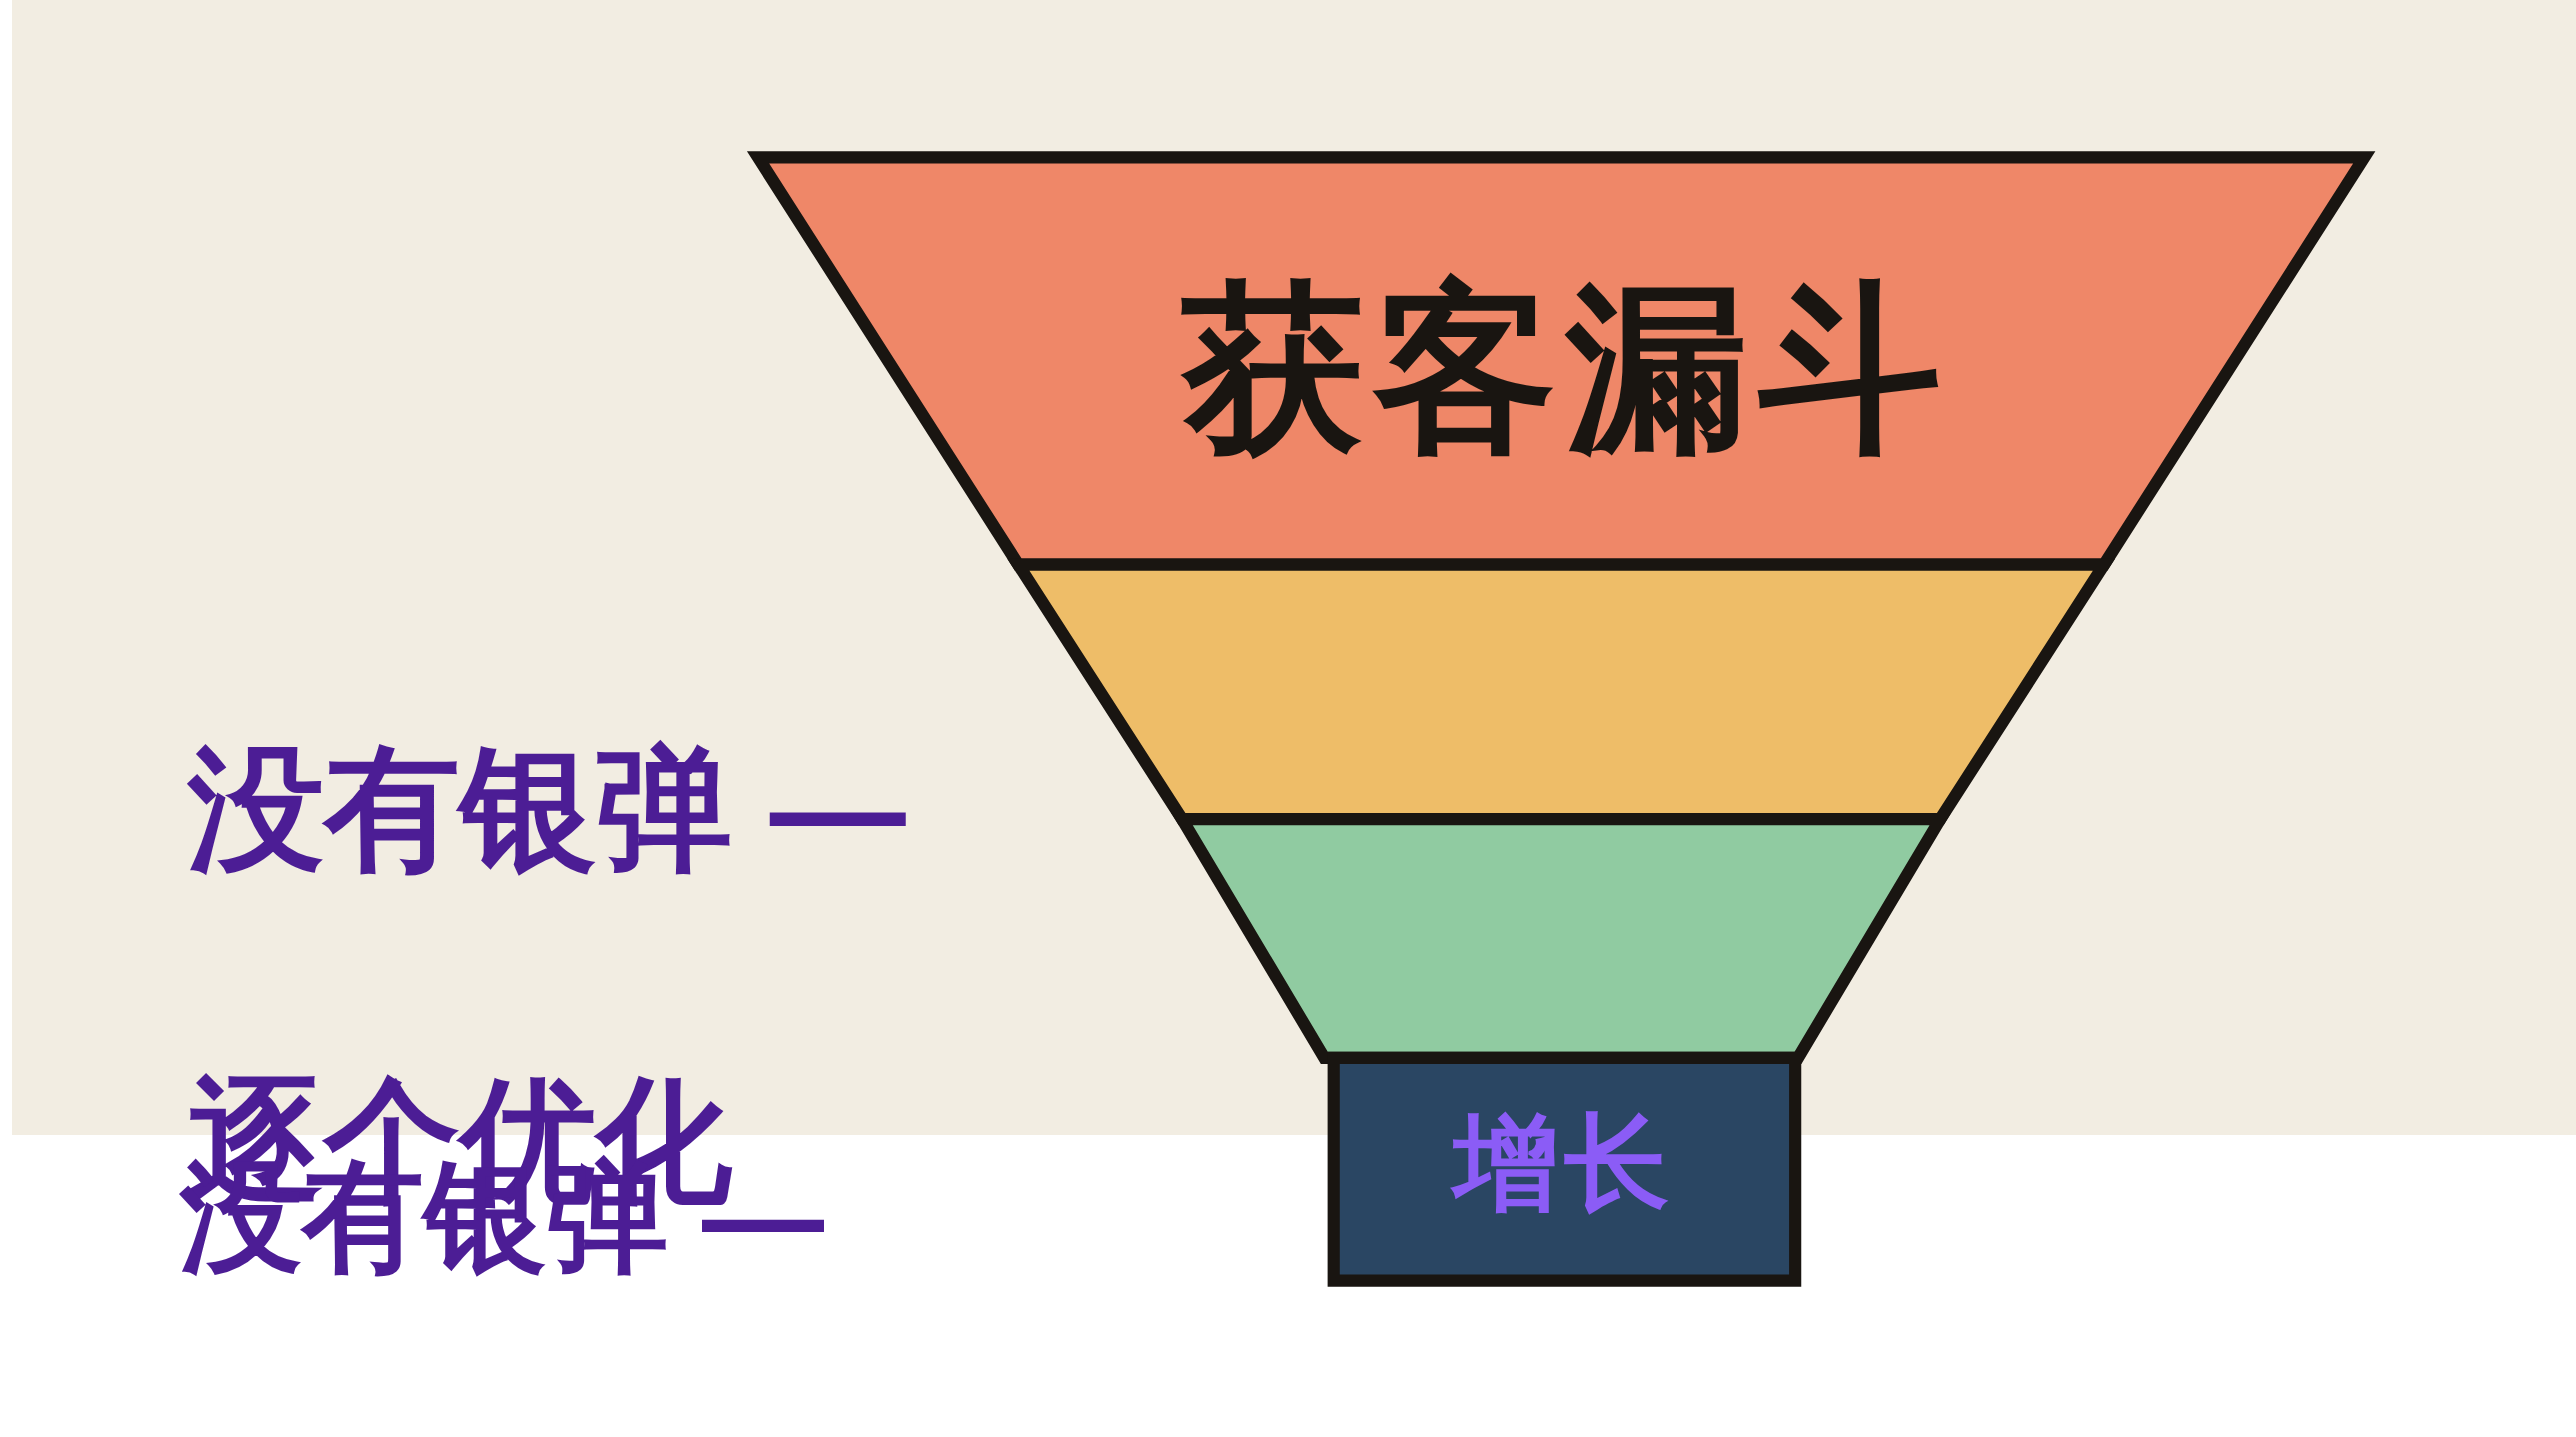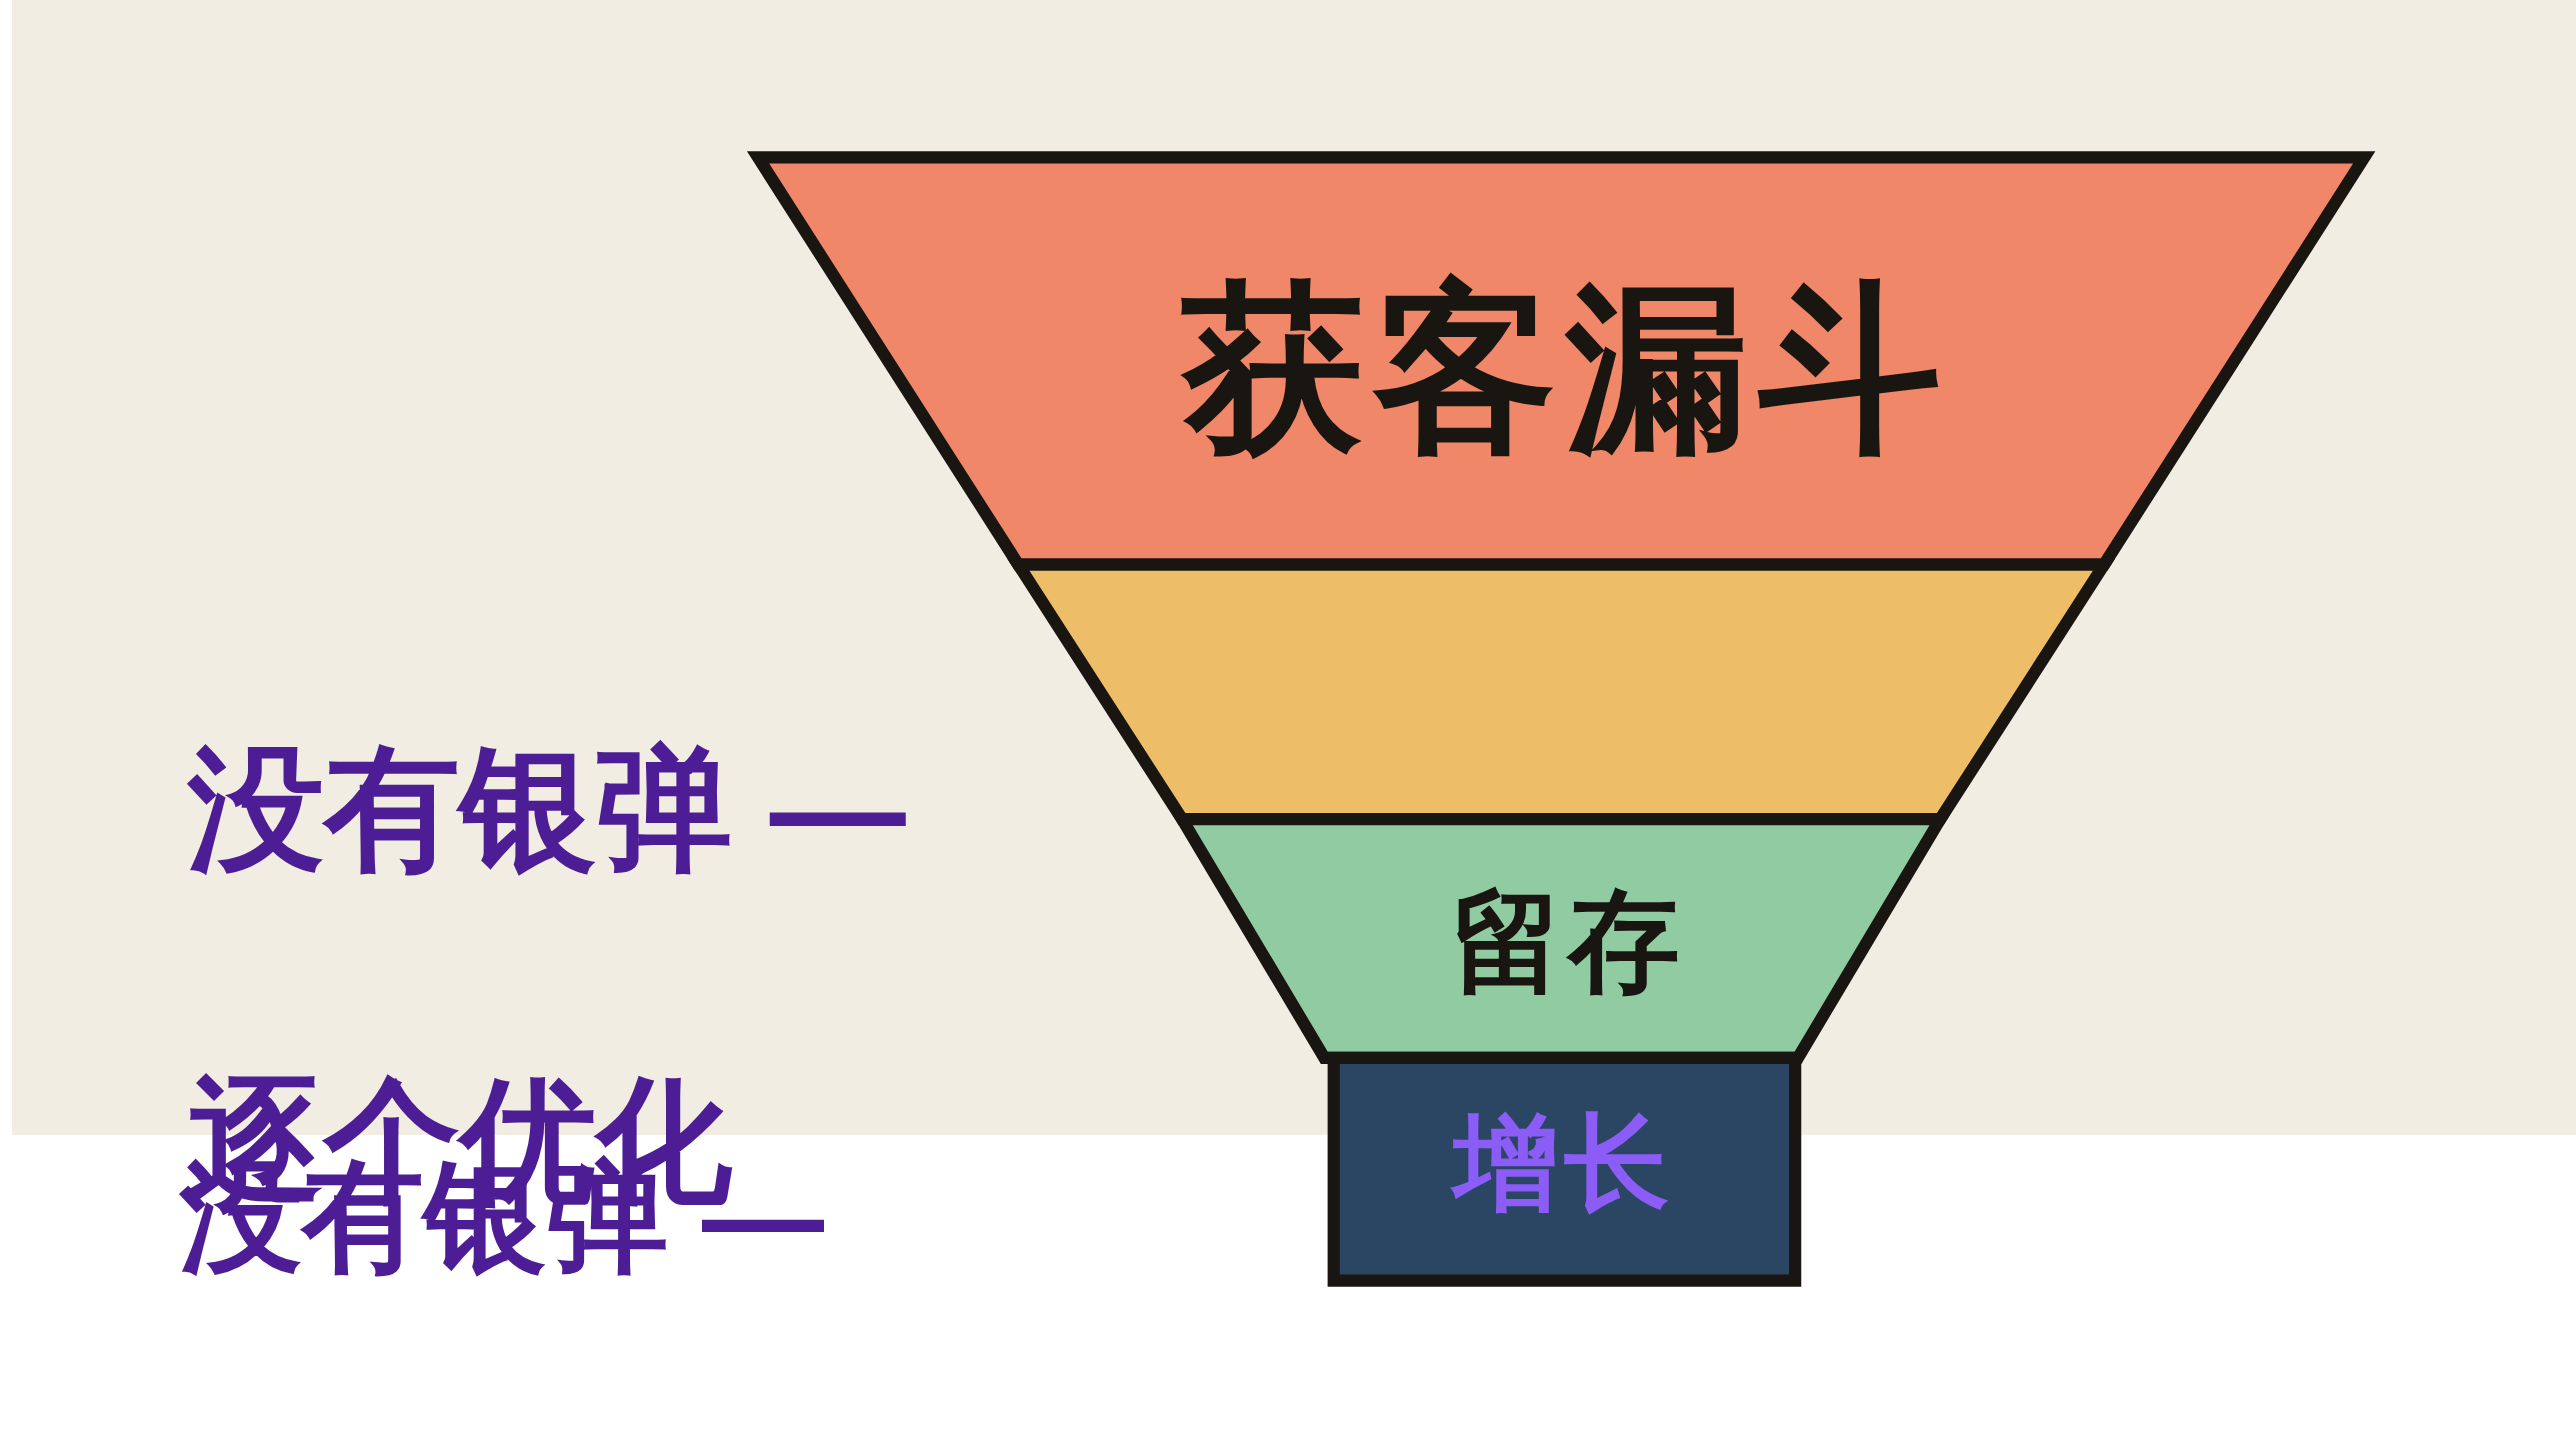--- a/index.html
+++ b/index.html
@@ -72,21 +72,20 @@
   <svg class="funnel-svg" viewBox="0 0 2752 1536">
     <polygon points="797,168 2513,168 2235,603 1075,603" fill="#ef8768"></polygon>
     <polygon points="1075,603 2235,603 2060,875 1250,875" fill="#eebd68"></polygon>
     <polygon points="1250,875 2060,875 1908,1130 1402,1130" fill="#90cba1"></polygon>
     <polygon points="1412,1130 1905,1130 1905,1368 1412,1368" fill="#2a4663"></polygon>
   </svg>
 
   <div class="label label-title" style="left: 1554px; top: 371px; color: rgb(25, 21, 17);">获客漏斗</div>
 
 
-  <div class="label label-retention" style="left: 1556px; top: 942px; color: rgb(25, 21, 17);">留存</div>
 
   <div class="label label-growth" style="left: 1552px; top: 1164px; color: #8b5cf6;">增长</div>
 
   <div class="side-note side-note-1">
     <div>没有银弹 —</div>
     <div>逐个优化</div>
   </div>
 
   <div class="side-note side-note-2">
     <div>没有银弹 —</div>

